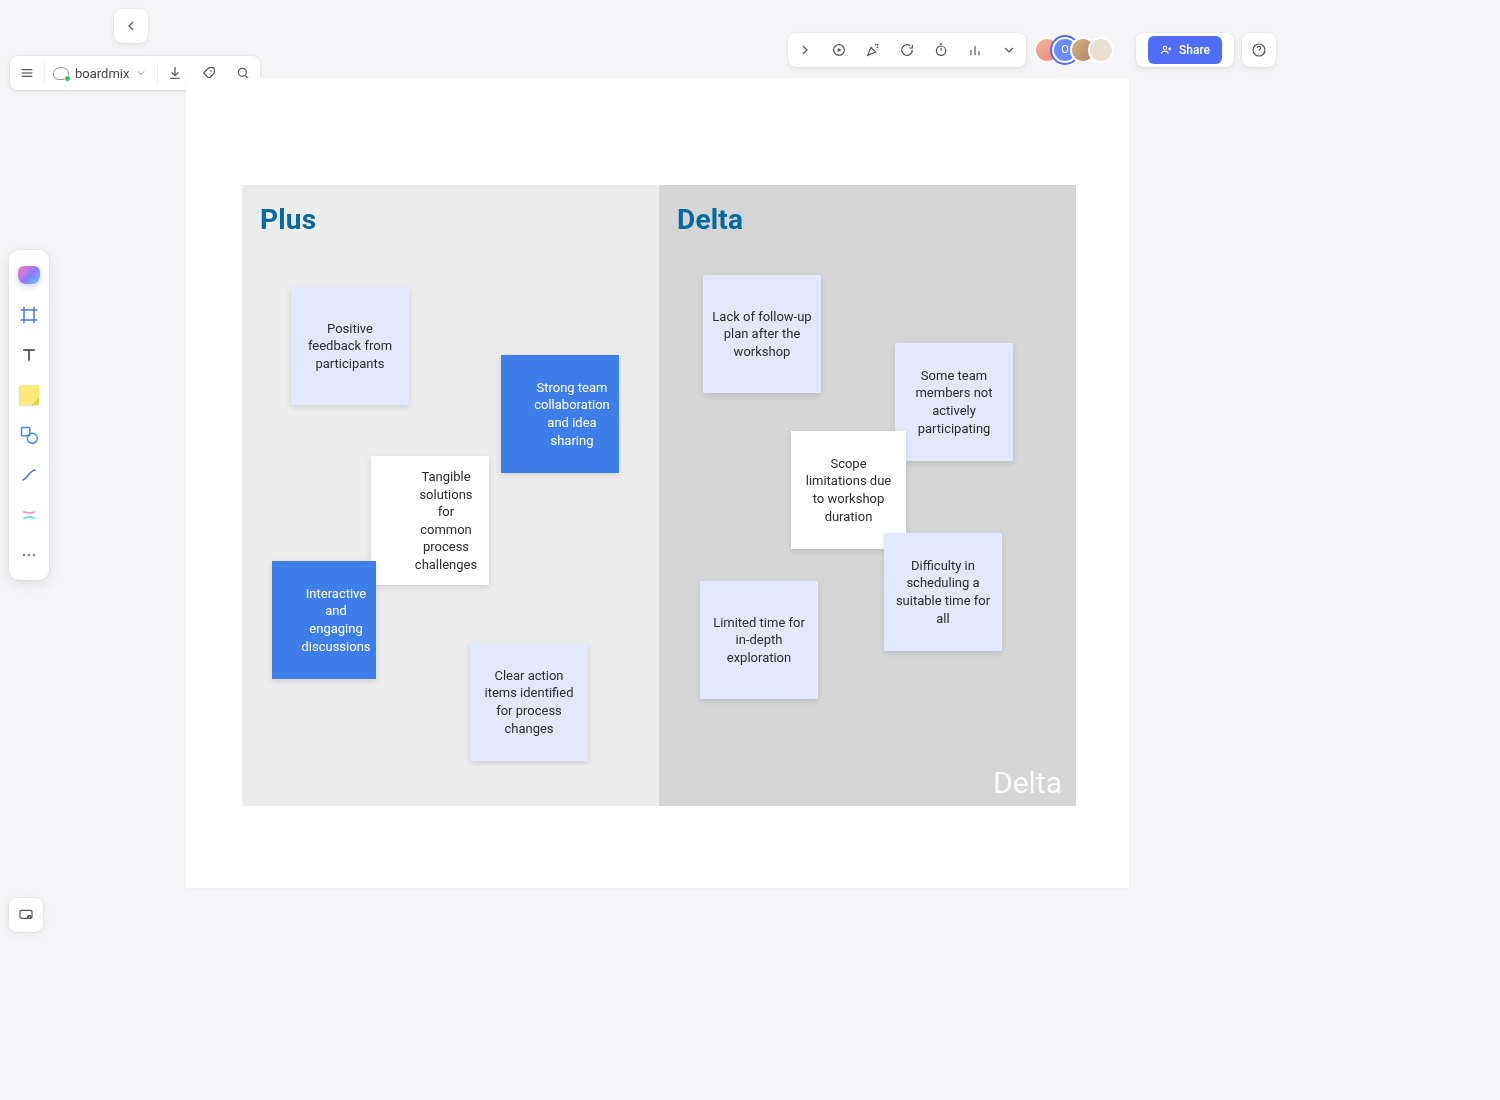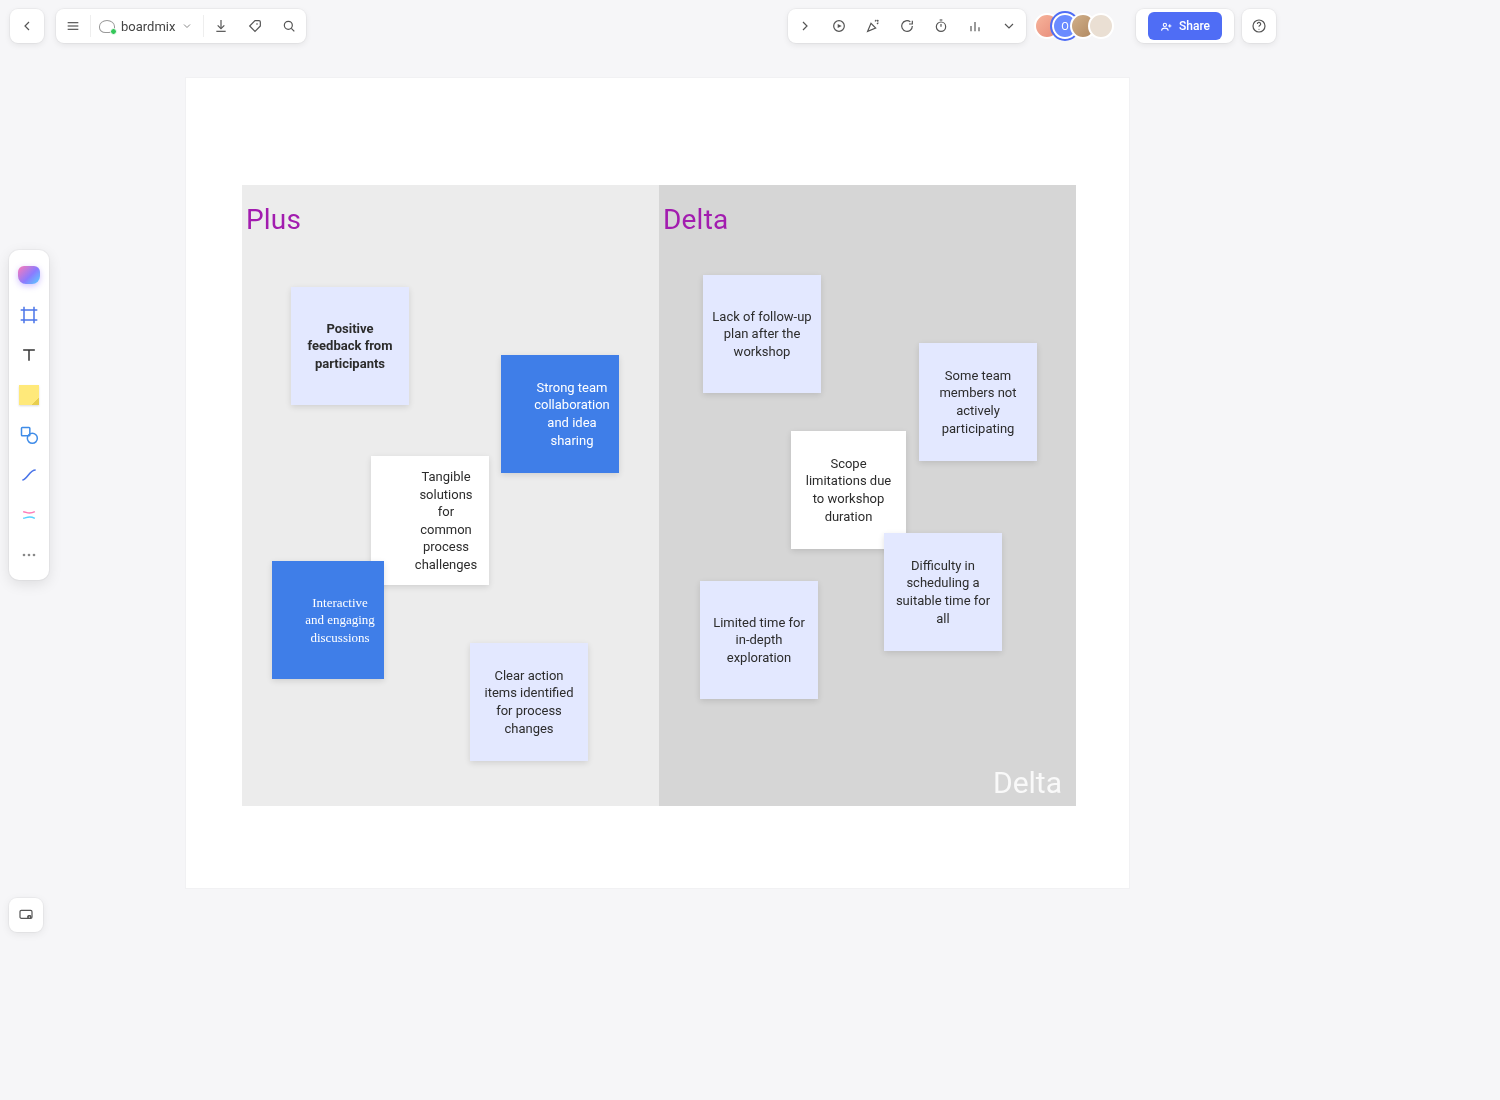--- a/index.html
+++ b/index.html
@@ -16,21 +16,21 @@
 
   
   .topbar {
     position: absolute;
     top: 9px; left: 10px; right: 10px;
     display: flex;
     justify-content: space-between;
     align-items: center;
     pointer-events: none;
   }
-  .toolbar-group { display: flex; gap: 4px; align-items: center; pointer-events: auto; }
+  .toolbar-group { display: flex; gap: 13px; align-items: center; pointer-events: auto; flex-direction: column; }
   .pill {
     background: #ffffff;
     border-radius: 8px;
     box-shadow: 0 2px 6px rgba(0,0,0,0.08), 0 0 0 1px rgba(0,0,0,0.03);
     display: flex;
     align-items: center;
     height: 34px;
   }
   .icon-btn {
     width: 34px; height: 34px;
@@ -137,24 +137,24 @@
   }
   .col {
     flex:1 1 50%;
     position:relative;
     background:#e9e9e9;
   }
   .col.plus { background:#ececec; }
   .col.delta { background:#d6d6d6; }
   .col-title {
     position:absolute;
-    top:18px; left:4px;
+    top:18px; left:18px;
     font-size:28px;
-    font-weight:400;
-    color:#a21caf;
+    font-weight:700;
+    color:#0369a1;
     letter-spacing:0.2px;
   }
   .col.delta .watermark {
     position:absolute;
     right:14px; bottom:6px;
     font-size:30px;
     color:rgba(255,255,255,0.85);
     font-weight:400;
   }
 
@@ -363,45 +363,45 @@
       <circle cx="17" cy="15" r="2.2" fill="#fff"></circle>
       <circle cx="17" cy="15" r="2.2"></circle>
     </svg>
 </div>
 
 <div class="canvas-page">
   <div class="board">
     <div class="col plus">
       <div class="col-title">Plus</div>
 
-      <div class="note lav" style="left:49px; top:102px;font-weight:bold;">
+      <div class="note lav" style="left:49px; top:102px;">
         <span>Positive feedback from participants</span>
       </div>
       <div class="note blue" style="left:259px; top:170px;">
         <span>Strong team collaboration and idea sharing</span>
       </div>
       <div class="note white" style="left:129px; top:271px;padding-left:40px;">
         <span>Tangible solutions for common process challenges</span>
       </div>
-      <div class="note blue" style="left:30px; top:376px;width:112px;font-family:Liberation Serif, serif;">
+      <div class="note blue" style="left:30px; top:376px;width:104px;">
         <span>Interactive and engaging discussions</span>
       </div>
       <div class="note lav" style="left:228px; top:423px;margin-top:35px;">
         <span>Clear action items identified for process changes</span>
       </div>
     </div>
 
     <div class="col delta">
       <div class="col-title">Delta</div>
       <div class="watermark">Delta</div>
 
       <div class="note lav" style="left:36px; top:90px;margin-left:8px;">
         <span>Lack of follow-up plan after the workshop</span>
       </div>
-      <div class="note lav" style="left:236px; top:158px;margin-left:24px;">
+      <div class="note lav" style="left:236px; top:158px;">
         <span>Some team members not actively participating</span>
       </div>
       <div class="note white" style="left:132px; top:246px;width:115px;">
         <span>Scope limitations due to workshop duration</span>
       </div>
       <div class="note lav" style="left:41px; top:396px;">
         <span>Limited time for in-depth exploration</span>
       </div>
       <div class="note lav" style="left:225px; top:348px;">
         <span>Difficulty in scheduling a suitable time for all</span>

